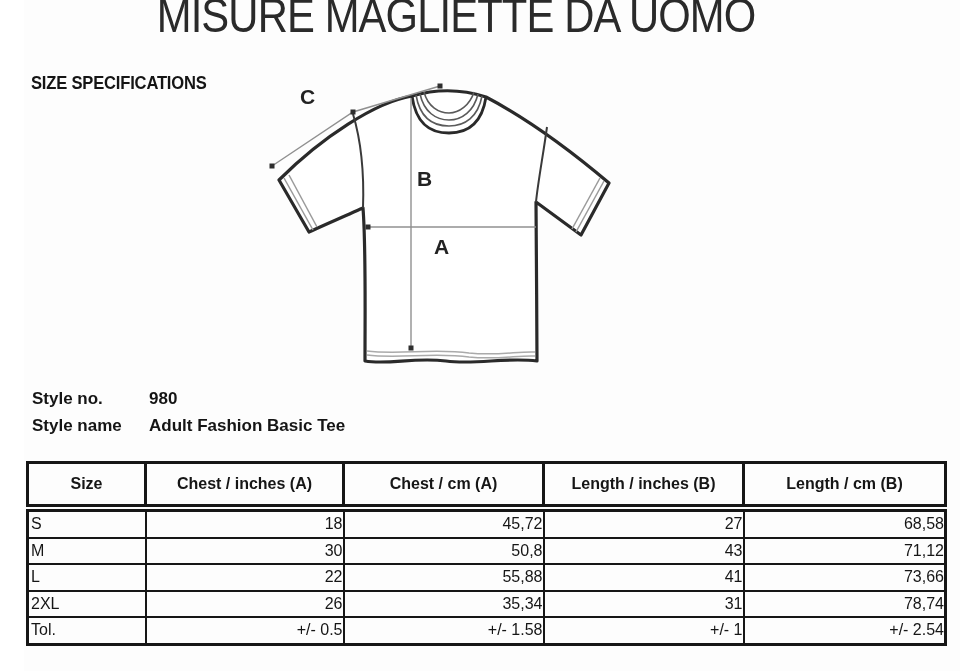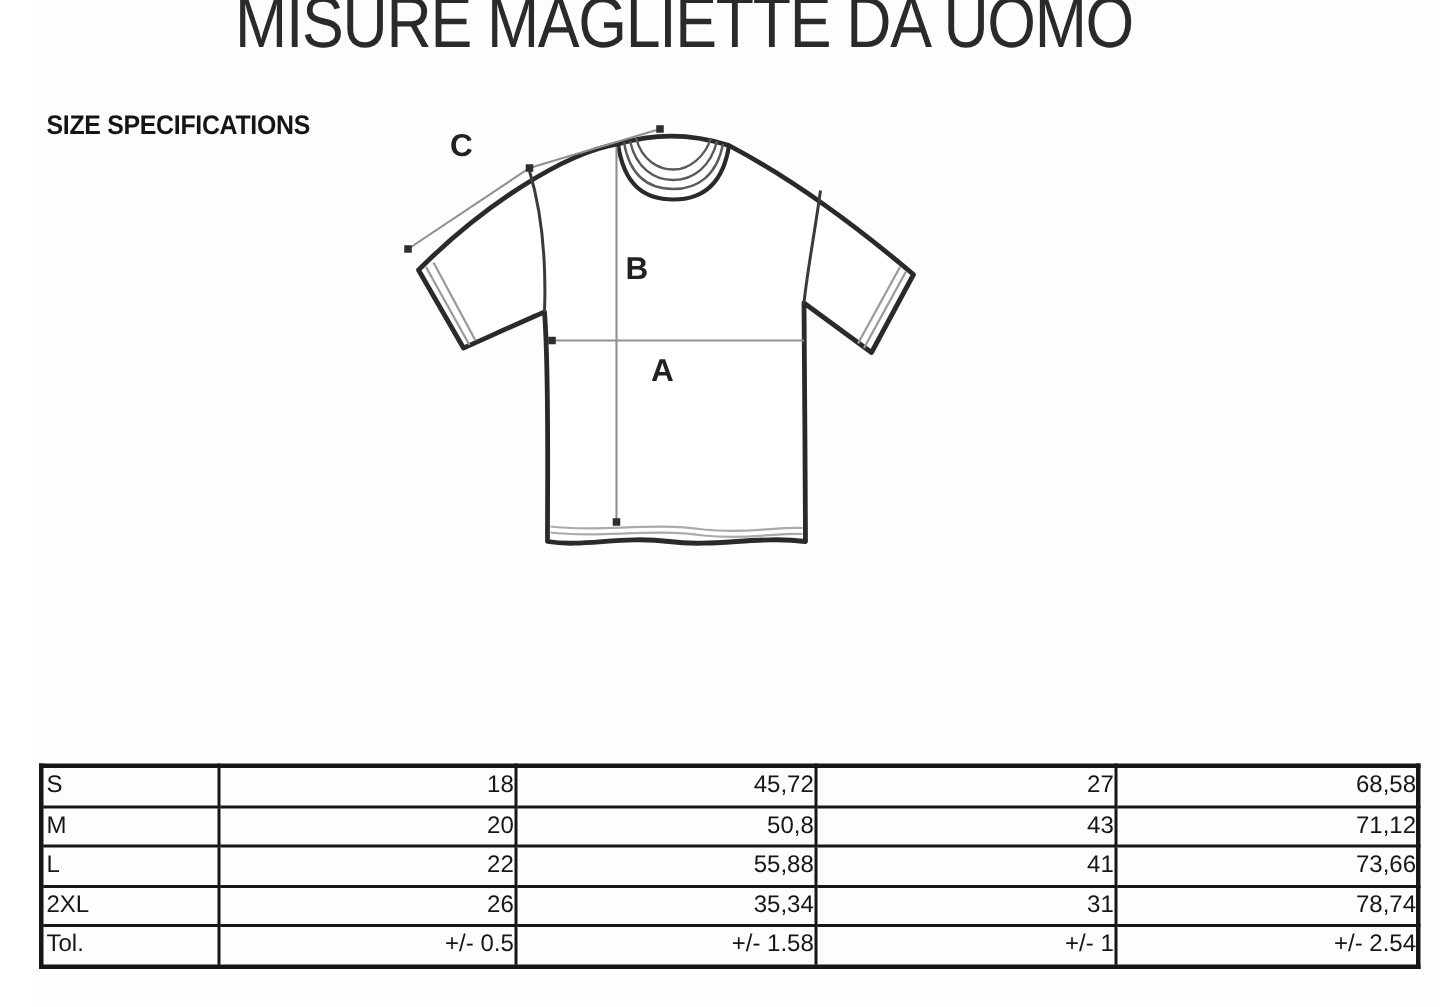--- a/index.html
+++ b/index.html
@@ -110,41 +110,69 @@
       <rect x="15.5" y="81.5" width="5" height="5"></rect>
       <rect x="154.5" y="263.5" width="5" height="5"></rect>
       <rect x="111.5" y="142.5" width="5" height="5"></rect>
     </g>
 
     <text class="measure-label" x="46" y="22">C</text>
     <text class="measure-label" x="163" y="104">B</text>
     <text class="measure-label" x="180" y="172">A</text>
   </svg>
 
+  <div class="style-info">
+    <div class="style-row">
+      <span class="lbl">Style no.</span>
+      <span class="val">980</span>
+    </div>
+    <div class="style-row">
+      <span class="lbl">Style name</span>
+      <span class="val">Adult Fashion Basic Tee</span>
+    </div>
+  </div>
 
+  <table class="hdr-table">
+    <colgroup>
+      <col style="width:118px">
+        <col style="width:198px">
+        <col style="width:200px">
+        <col style="width:200px">
+        <col style="width:202px">
+    </colgroup>
+    <tbody>
+        <tr>
+      <th>Size</th>
+      <th>Chest / inches (A)</th>
+      <th>Chest / cm (A)</th>
+      <th>Length / inches (B)</th>
+      <th>Length / cm (B)</th>
+    </tr>
+  </tbody>
+    </table>
 
   <table class="body-table">
     <colgroup>
       <col style="width:118px">
         <col style="width:198px">
         <col style="width:200px">
         <col style="width:200px">
         <col style="width:202px">
     </colgroup>
     <tbody>
         <tr>
       <td class="size-cell">S</td>
       <td>18</td>
       <td>45,72</td>
       <td>27</td>
       <td>68,58</td>
     </tr>
     <tr>
       <td class="size-cell">M</td>
-      <td>20</td>
+      <td>30</td>
       <td>50,8</td>
       <td>43</td>
       <td>71,12</td>
     </tr>
     <tr>
       <td class="size-cell">L</td>
       <td>22</td>
       <td>55,88</td>
       <td>41</td>
       <td>73,66</td>

